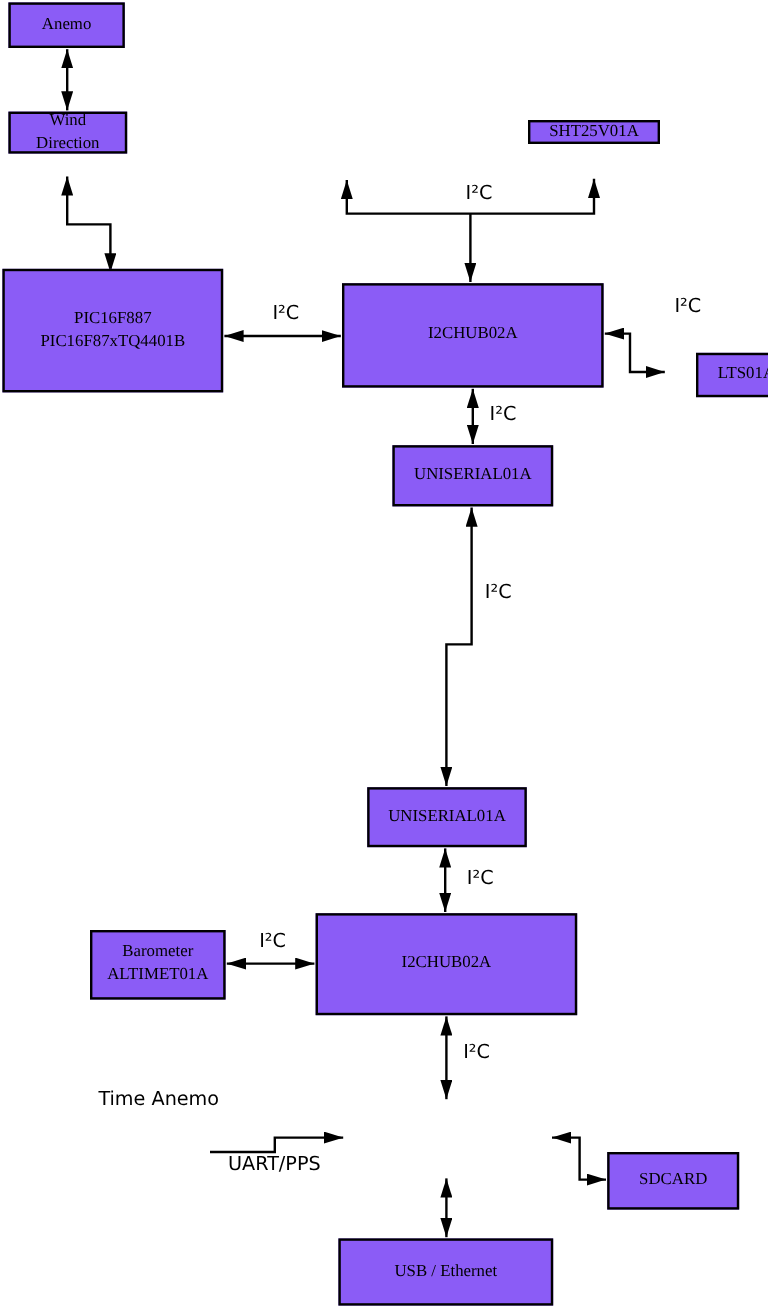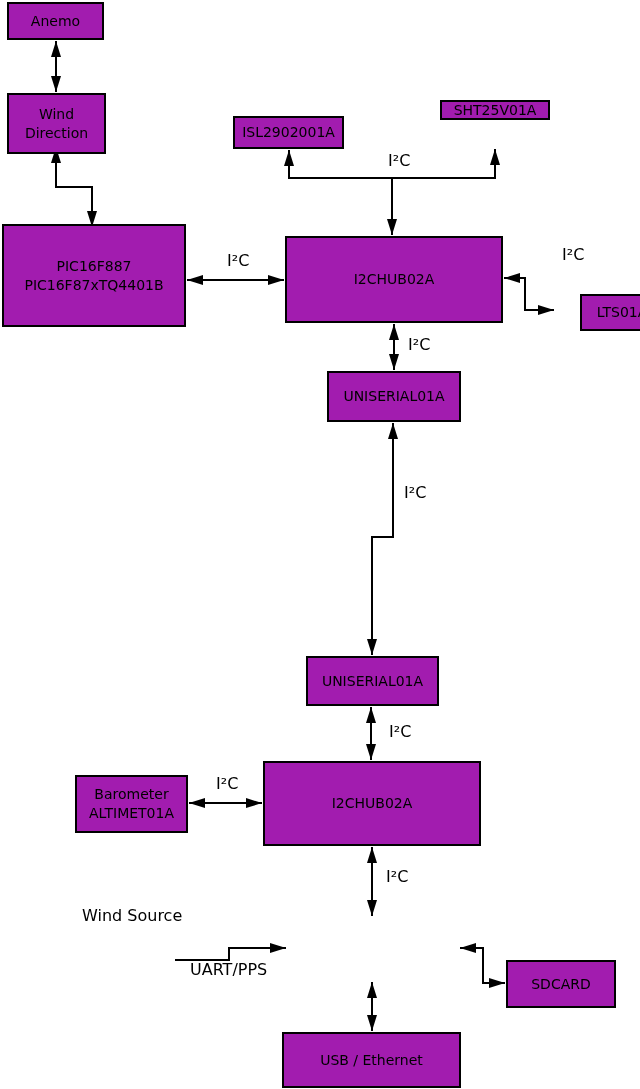--- a/index.html
+++ b/index.html
@@ -21,28 +21,29 @@
   }
   .edges path {
     fill: none;
     stroke: #000000;
     stroke-width: 2;
   }
   .box {
     position: absolute;
     box-sizing: border-box;
     border: 2px solid #000000;
-    background: #a21caf;
+    background: #8b5cf6;
     display: flex;
     align-items: center;
     justify-content: center;
     text-align: center;
     white-space: pre-line;
     font-size: 14px;
     line-height: 1.35;
+    font-family: Liberation Serif, serif;
   }
   .lbl {
     position: absolute;
     font-size: 16px;
     white-space: nowrap;
     text-align: center;
   }
 </style>
 </head>
 <body>
@@ -67,27 +68,26 @@
     <path d="M371 707 V760" marker-start="url(#ah)" marker-end="url(#ah)"></path>
     <path d="M189 803 H262" marker-start="url(#ah)" marker-end="url(#ah)"></path>
     <path d="M372 847 V916" marker-start="url(#ah)" marker-end="url(#ah)"></path>
     <path d="M175 960 H229 V948 H286" marker-end="url(#ah)"></path>
     <path d="M460 948 H483 V983 H505" marker-start="url(#ah)" marker-end="url(#ah)"></path>
     <path d="M372 982 V1031" marker-start="url(#ah)" marker-end="url(#ah)"></path>
   </svg>
 
   <div class="box" style="left:7px; top:2px; width:97px; height:38px">Anemo</div>
 
-  <div class="box" style="left:7px; top:93px; width:99px; height:61px">Wind
+  <div class="box" style="left:7px; top:93px; width:99px; height:35px">Wind
 Direction</div>
 
   <div class="box" style="left:2px; top:224px; width:184px; height:103px">PIC16F887
 PIC16F87xTQ4401B</div>
 
-  <div class="box" style="left:233px; top:116px; width:111px; height:33px">ISL2902001A</div>
 
   <div class="box" style="left:440px; top:100px; width:110px; height:20px">SHT25V01A</div>
 
   <div class="box" style="left:285px; top:236px; width:218px; height:87px">I2CHUB02A</div>
 
   <div class="box" style="left:580px; top:294px; width:84px; height:37px">LTS01A</div>
 
   <div class="box" style="left:327px; top:371px; width:134px; height:51px">UNISERIAL01A</div>
 
   <div class="box" style="left:306px; top:656px; width:133px; height:50px">UNISERIAL01A</div>
@@ -112,17 +112,17 @@
   <span class="lbl" style="left:408px; top:335px">I²C</span>
 
   <span class="lbl" style="left:404px; top:483px">I²C</span>
 
   <span class="lbl" style="left:389px; top:722px">I²C</span>
 
   <span class="lbl" style="left:216px; top:774px">I²C</span>
 
   <span class="lbl" style="left:386px; top:867px">I²C</span>
 
-  <span class="lbl" style="left:82px; top:906px">Wind Source</span>
+  <span class="lbl" style="left:82px; top:906px">Time Anemo</span>
 
   <span class="lbl" style="left:190px; top:960px">UART/PPS</span>
 
 </div>
 
 </body></html>

